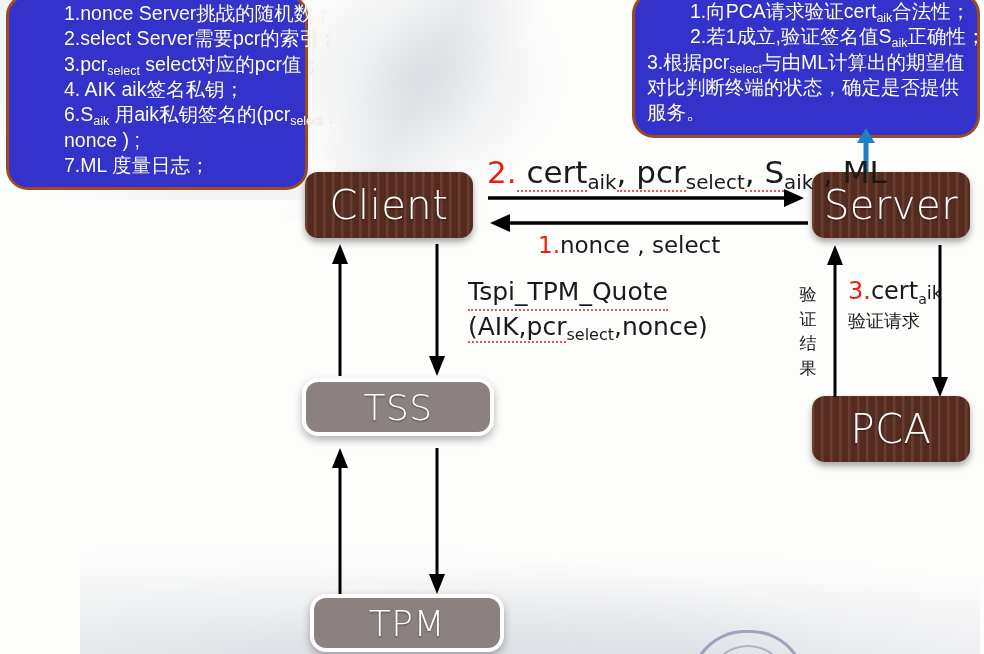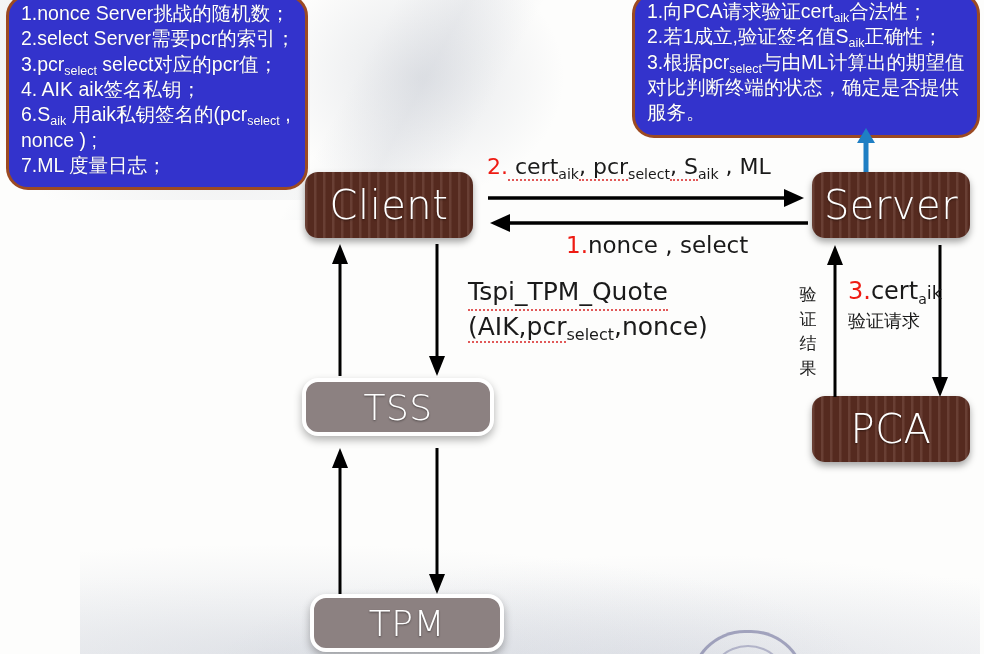--- a/index.html
+++ b/index.html
@@ -81,21 +81,21 @@
     font-size: 19.5px;
   }
   .callout.right {
     left: 632px;
     top: -8px;
     width: 348px;
     height: 146px;
     font-size: 19.5px;
     line-height: 1.30;
   }
-  .callout .line { white-space: nowrap; }
+  .callout .line { white-space: nowrap; margin-left: 43px; }
   .callout .wrapline { white-space: normal; }
   sub { font-size: 0.64em; vertical-align: baseline; position: relative; top: 0.32em; }
 
   
   .title {
     position: absolute;
     left: 352px;
     top: 16px;
     width: 268px;
     text-align: center;
@@ -154,22 +154,22 @@
     position: absolute;
     color: #1a1a1a;
     font-size: 22px;
     font-family: "DejaVu Sans", "Liberation Sans", sans-serif;
     white-space: nowrap;
   }
   .edge-label .num { color: #ee1b13; }
   .squiggle {
     border-bottom: 2px dotted rgba(220,60,60,0.85);
   }
-  #label-msg2 { left: 487px; top: 154px; font-size: 22px; text-align: right; }
-  #label-msg1 { left: 538px; top: 232px; font-size: 23px; margin-left: 28px; }
+  #label-msg2 { left: 487px; top: 154px; font-size: 31px; text-align: right; }
+  #label-msg1 { left: 538px; top: 232px; font-size: 23px; }
   #label-quote {
     left: 468px; top: 276px; font-size: 25px; line-height: 1.30;
     text-align: left;
   }
   #label-cert {
     left: 848px; top: 276px; font-size: 22px; line-height: 1.25;
     white-space: normal; width: 82px;
   }
   #label-cert .sub-cn { font-size: 18px; }
   #label-vertical {

